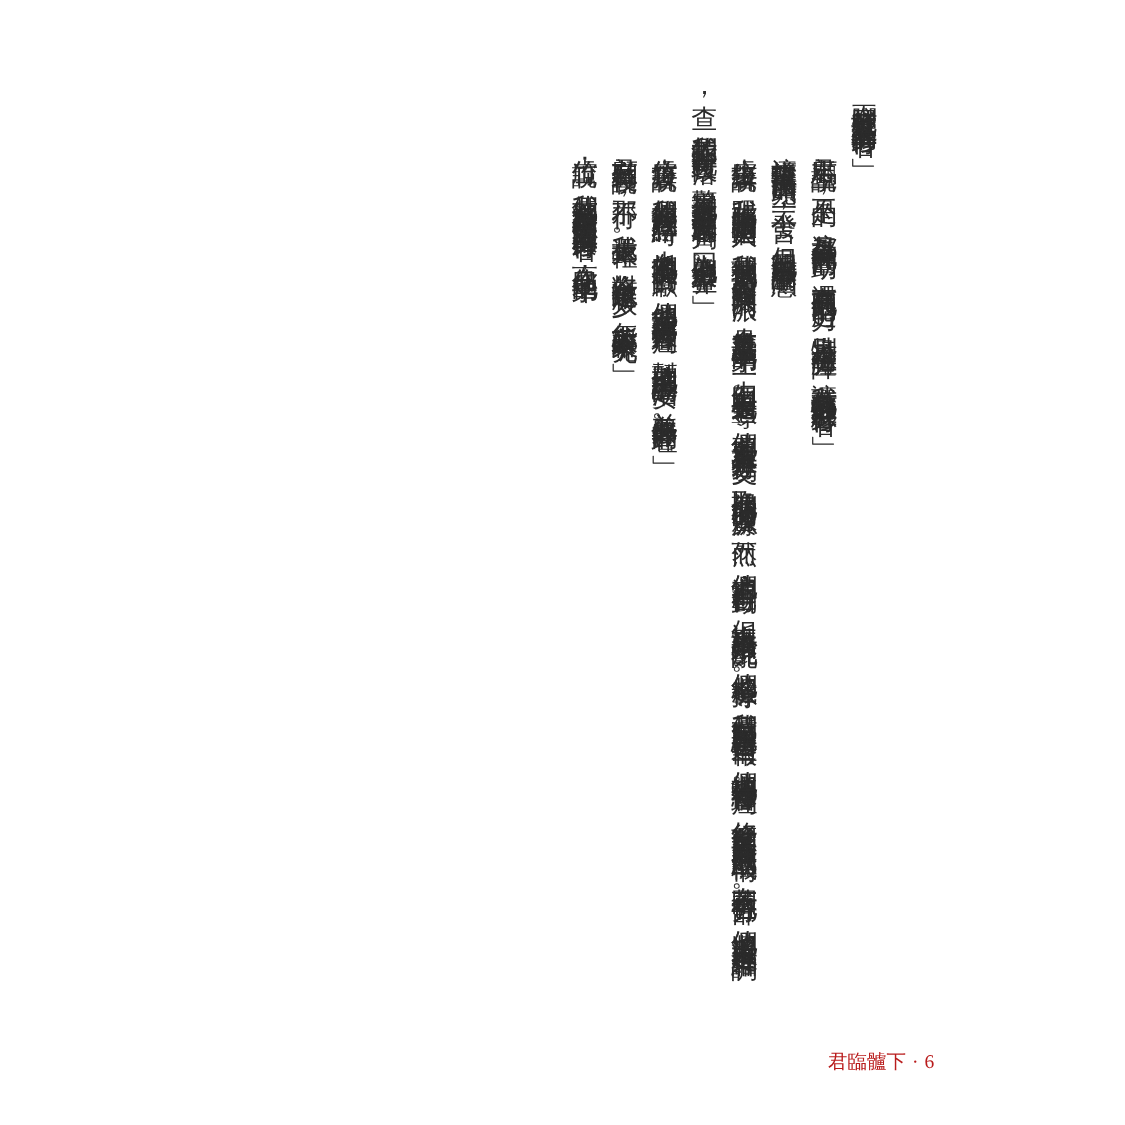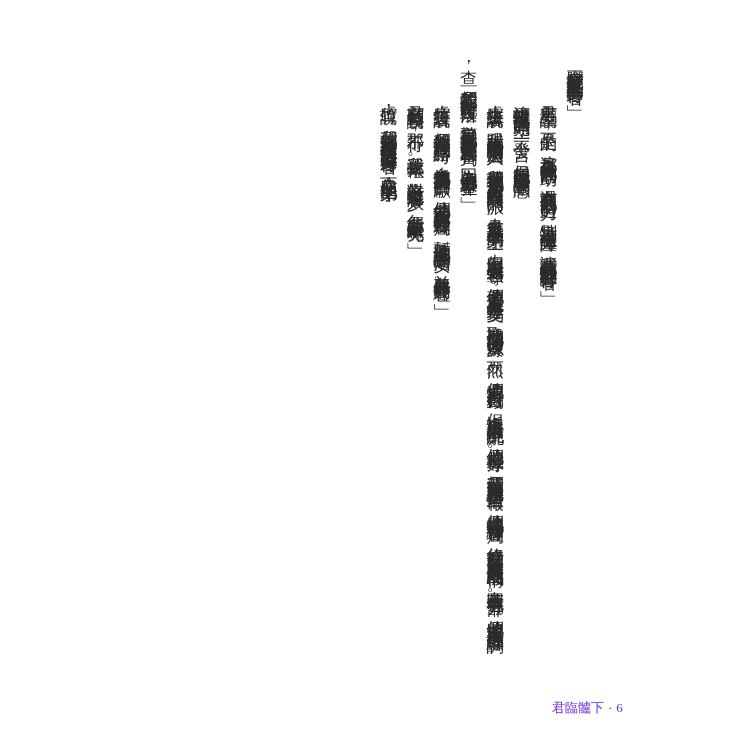--- a/index.html
+++ b/index.html
@@ -39,21 +39,21 @@
   }
   .para.no-indent {
     text-indent: 0;
   }
   .footer {
     position: absolute;
     top: 699px;
     left: 552px;
     font-family: "Liberation Serif", "DejaVu Serif", serif;
     font-size: 13px;
-    color: #6d28d9;
+    color: #b91c1c;
     white-space: nowrap;
   }
   .footer .sep {
     margin: 0 4px;
   }
 </style>
 </head>
 <body>
 
 <div class="page">

